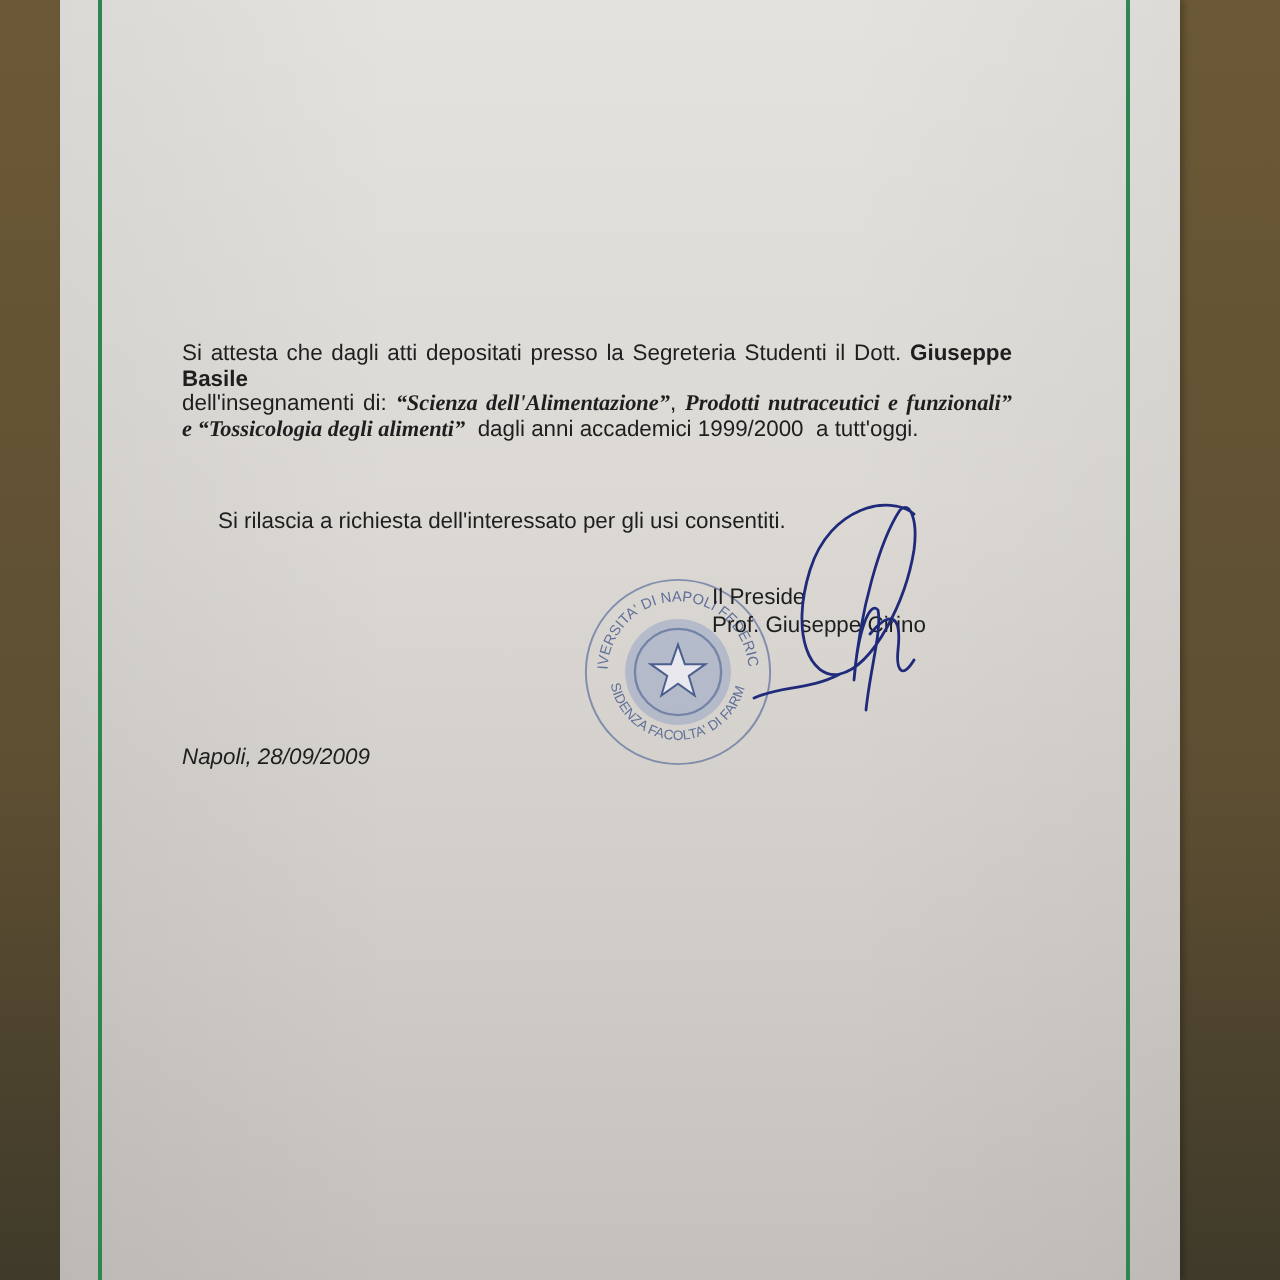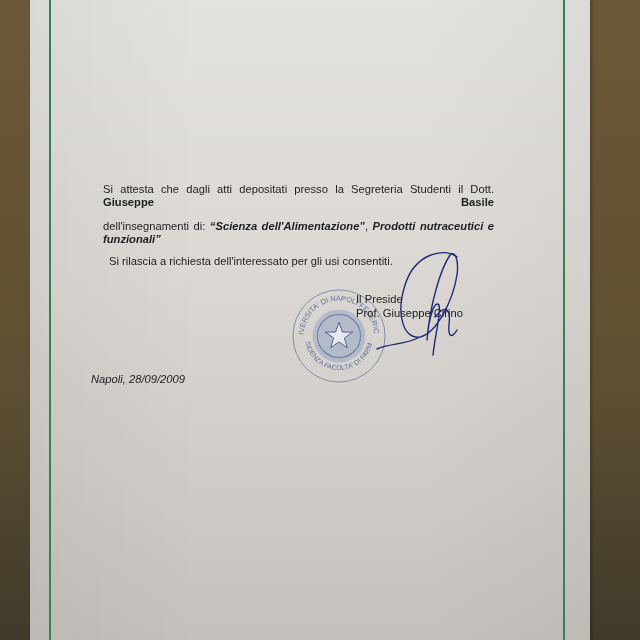--- a/index.html
+++ b/index.html
@@ -7,41 +7,42 @@
     background:linear-gradient(180deg,#6b5836 0%,#5e4f32 60%,#3f3a2a 100%);
     font-family:"Liberation Sans",sans-serif;}
   .paper{position:absolute;left:30px;top:0;width:560px;height:640px;
     background:linear-gradient(180deg,#e4e2de 0%,#dcd9d5 40%,#cfcbc6 75%,#c4c0bb 100%);
     box-shadow:2px 0 3px rgba(0,0,0,0.25);}
   .paper::after{content:"";position:absolute;inset:0;
     background:linear-gradient(90deg,rgba(0,0,0,0.04),rgba(255,255,255,0) 30%,rgba(255,255,255,0) 70%,rgba(0,0,0,0.03));}
   .vline{position:absolute;top:0;height:640px;width:2px;background:#2f8a55;}
   .vline.left{left:19px;} .vline.right{left:533px;}
   .body-text{position:absolute;left:91px;top:171px;width:415px;font-size:11.2px;line-height:12.5px;color:#1e1e1e;z-index:2;}
-  .para p{margin:12px;}
+  .para p{margin:0;}
   .justify{text-align:justify;text-align-last:justify;}
   .b{font-weight:bold;}
-  .bi{font-weight:bold;font-style:italic;}
+  .bi{font-weight:bold;font-style:italic;font-family:Liberation Serif, serif;}
   .release{position:absolute;left:109px;top:255px;font-size:11.2px;color:#1e1e1e;z-index:2;}
   .date{position:absolute;left:91px;top:373px;font-size:11.2px;color:#1e1e1e;z-index:2;font-style:italic;}
   .sig-block{position:absolute;left:356px;top:292px;font-size:11.2px;line-height:14px;color:#1e1e1e;text-align:left;width:115px;z-index:2;}
   .stamp{position:absolute;left:290px;top:287px;width:98px;height:98px;z-index:1;}
   .signature{position:absolute;left:375px;top:245px;width:100px;height:135px;z-index:3;}
 </style>
 </head>
 <body>
 
 <div class="paper">
   <div class="vline left"></div>
   <div class="vline right"></div>
 </div>
 
 <div class="body-text para">
   <p class="justify"><span>Si attesta che dagli atti depositati presso la Segreteria Studenti il Dott. </span><span class="b">Giuseppe Basile</span></p>
   <p class="justify"><span>dell'insegnamenti di: </span><span class="bi">“Scienza dell'Alimentazione”</span><span>, </span><span class="bi">Prodotti nutraceutici e funzionali”</span></p>
+  <p><span class="bi">e </span><span class="bi">“Tossicologia degli alimenti”</span><span style="white-space:pre">  dagli anni accademici 1999/2000  a tutt'oggi.</span></p>
 </div>
 
 <div class="release">Si rilascia a richiesta dell'interessato per gli usi consentiti.</div>
 
 <svg class="stamp" viewBox="0 0 100 100">
   <defs>
     <path id="topArc" d="M 14 50 A 36 36 0 0 1 86 50"></path>
     <path id="botArc" d="M 16 58 A 35 35 0 0 0 84 58"></path>
   </defs>
   <circle cx="50" cy="50" r="47" fill="none" stroke="#5b6f9c" stroke-width="1" opacity="0.7"></circle>

